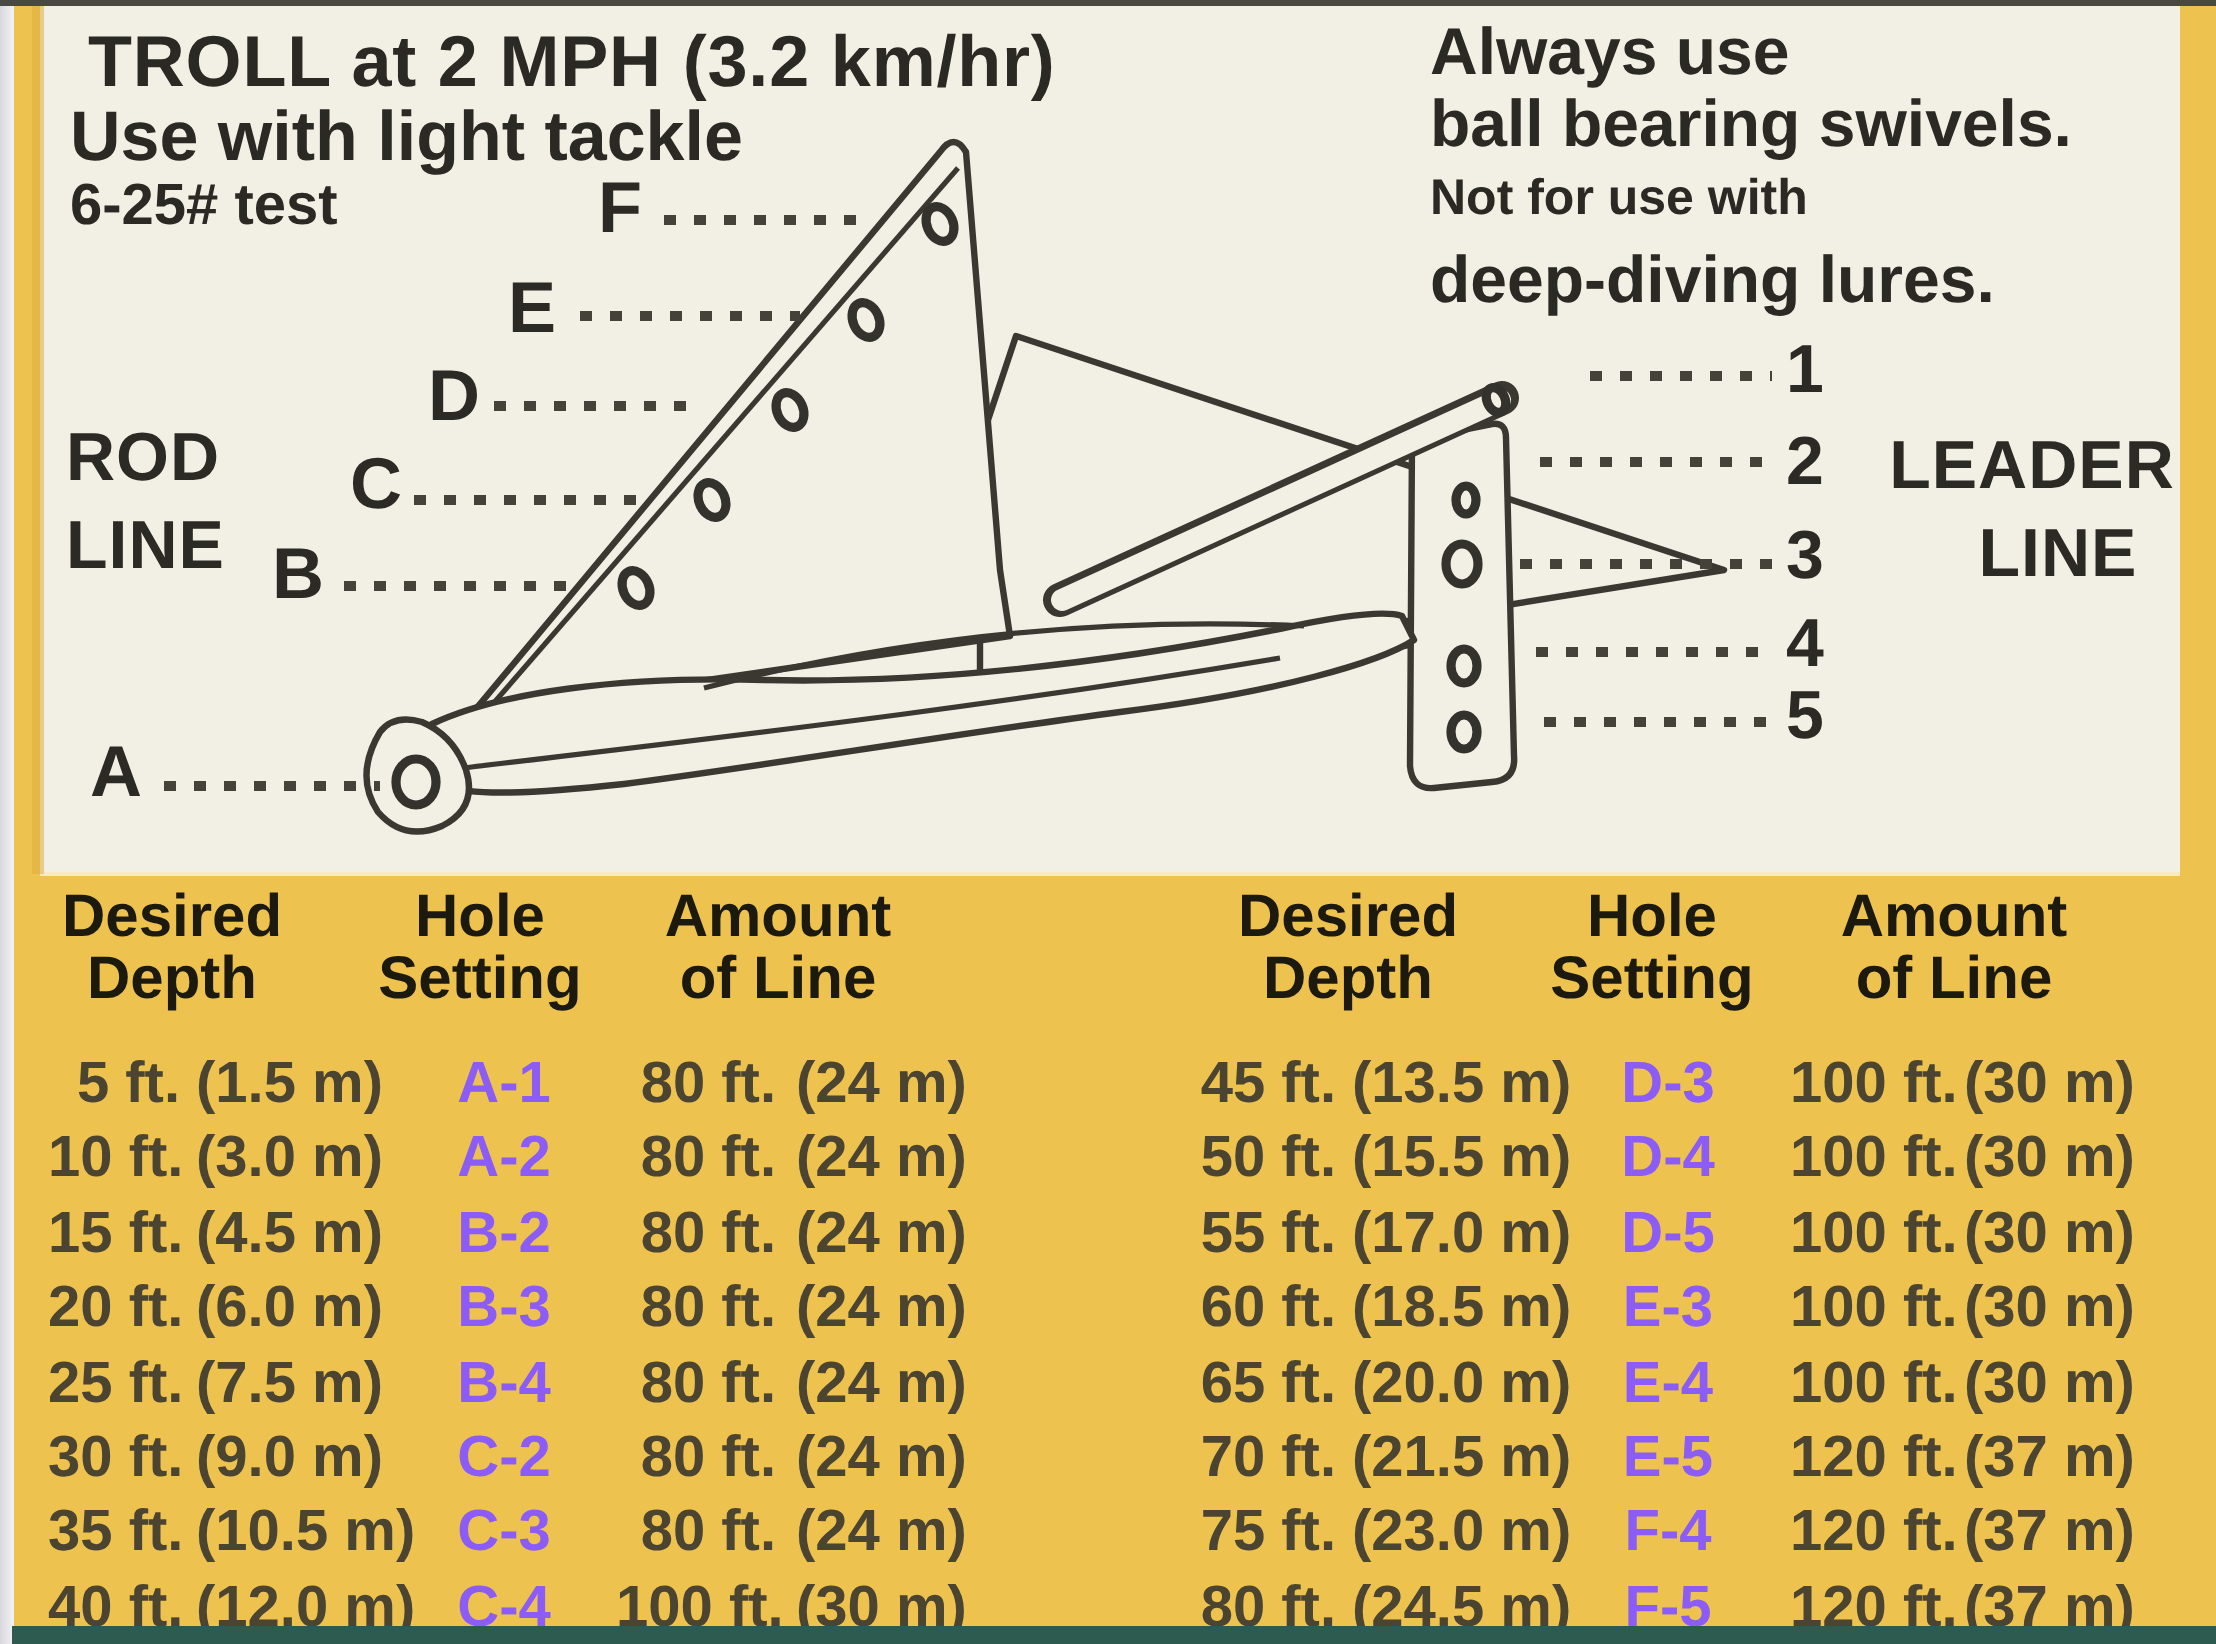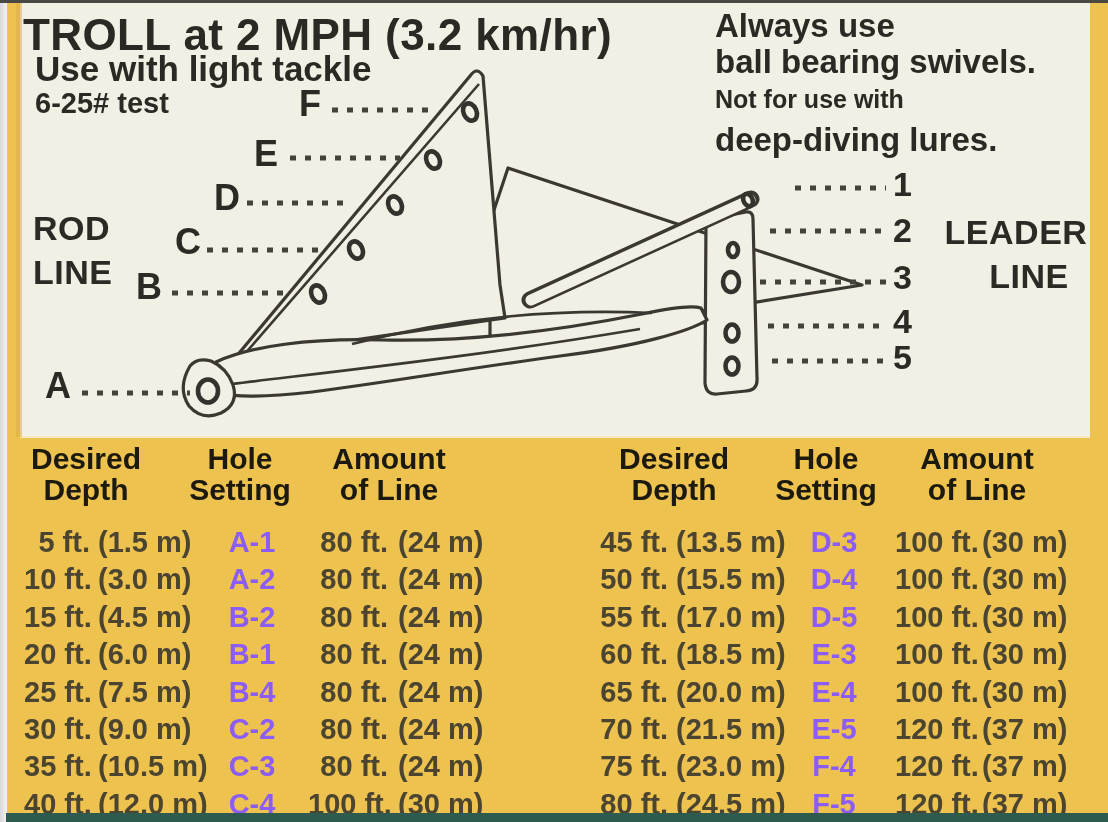--- a/index.html
+++ b/index.html
@@ -10,21 +10,21 @@
         background:linear-gradient(90deg,#d8d8dc,#f3f3f5);z-index:4;}
   .top-line{position:absolute;left:0;top:0;width:1108px;height:3px;background:#4a4843;z-index:5;}
   .card-inner-stripe{position:absolute;left:16px;top:3px;width:6px;height:434px;
         background:#dfae42;opacity:.55;z-index:1;}
   .panel{position:absolute;left:20px;top:3px;width:1070px;height:433px;
         background:#f2efe4;box-shadow:0 2px 0 rgba(255,255,255,.65);z-index:0;}
   .footer-bar{position:absolute;left:6px;bottom:0;width:1102px;height:9px;background:#2d5b50;z-index:6;}
 
   
   .txt{position:absolute;font-weight:bold;color:#2b2923;white-space:nowrap;z-index:2;}
-  .t-troll {left:23px;top:10px;font-size:44px;letter-spacing:.4px;}
+  .t-troll {left:44px;top:10px;font-size:36px;letter-spacing:.4px;}
   .t-tackle{left:35px;top:49px;font-size:35px;}
   .t-test  {left:35px;top:87px;font-size:29px;}
   .t-w1{left:715px;top:7px;  font-size:33px;}
   .t-w2{left:715px;top:43px; font-size:33px;}
   .t-w3{left:715px;top:85px; font-size:25px;}
   .t-w4{left:715px;top:121px;font-size:33px;}
 
   
   .diagram{position:absolute;left:0;top:0;width:1108px;height:822px;z-index:1;pointer-events:none;}
   .dlabel{font-family:"Liberation Sans",sans-serif;font-weight:bold;font-size:36px;fill:#2c2a24;}
@@ -175,21 +175,21 @@
           <div class="trow">
             <span class="c-ft">15 ft.</span>
             <span class="c-m">(4.5 m)</span>
             <span class="c-hole">B-2</span>
             <span class="c-aft">80 ft.</span>
             <span class="c-am">(24 m)</span>
           </div>
           <div class="trow">
             <span class="c-ft">20 ft.</span>
             <span class="c-m">(6.0 m)</span>
-            <span class="c-hole">B-1</span>
+            <span class="c-hole">B-3</span>
             <span class="c-aft">80 ft.</span>
             <span class="c-am">(24 m)</span>
           </div>
           <div class="trow">
             <span class="c-ft">25 ft.</span>
             <span class="c-m">(7.5 m)</span>
             <span class="c-hole">B-4</span>
             <span class="c-aft">80 ft.</span>
             <span class="c-am">(24 m)</span>
           </div>

